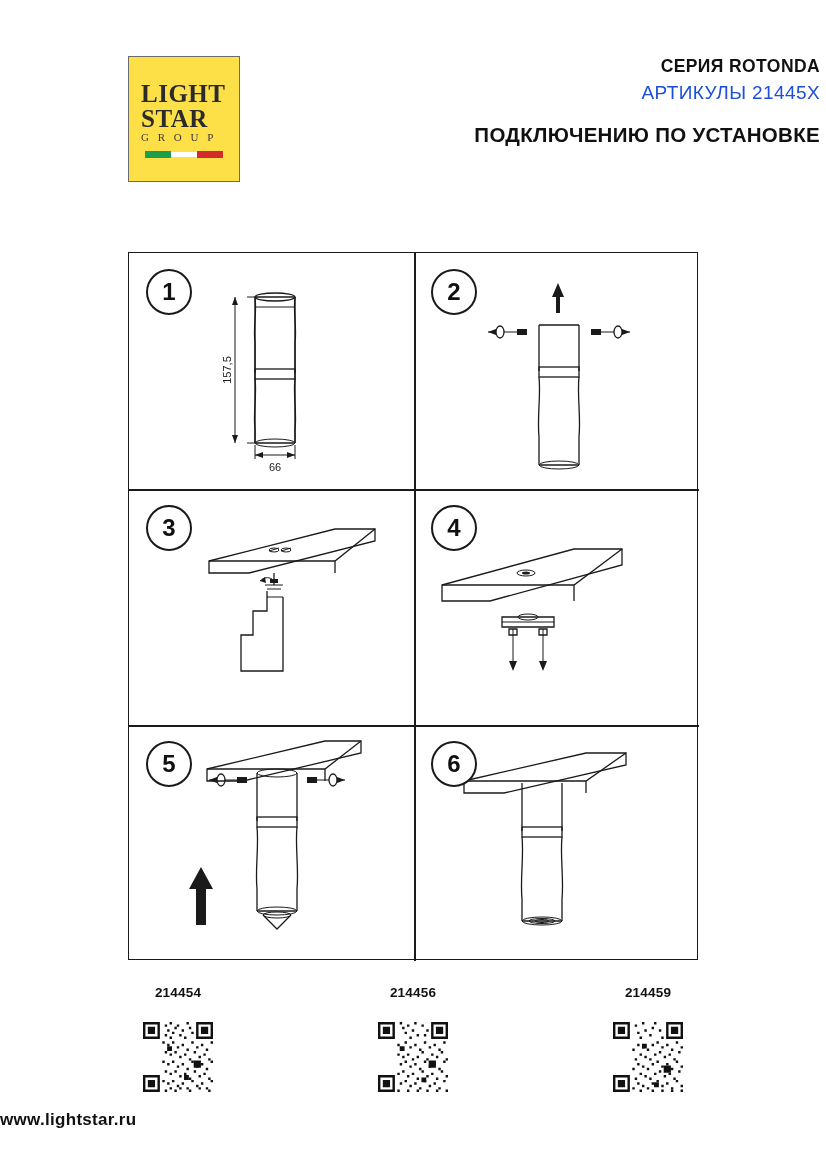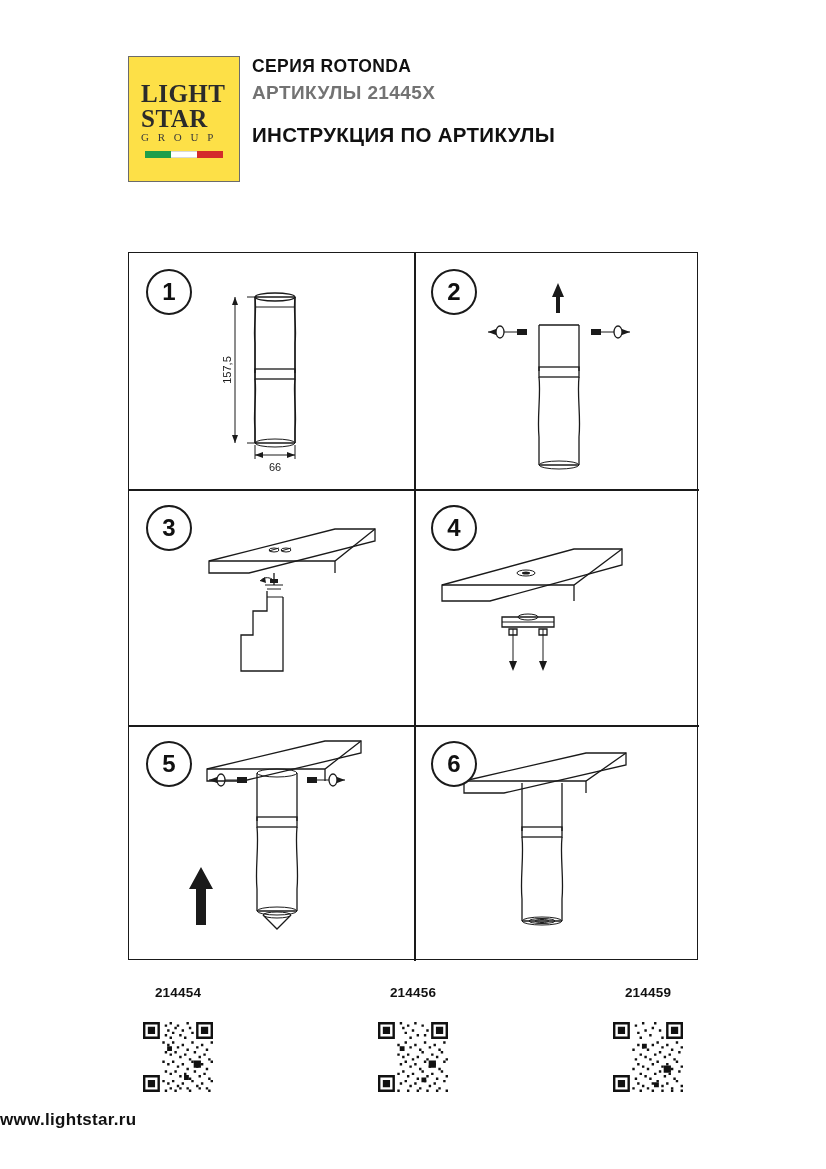--- a/index.html
+++ b/index.html
@@ -62,37 +62,37 @@
     width: 78px; height: 7px;
     display: flex;
   }
   .logo-flag i { flex: 1 1 0; display: block; height: 100%; }
   .flag-g { background: #1e9e4a; }
   .flag-w { background: #ffffff; border-top: 1px solid #d8d8d8; border-bottom: 1px solid #d8d8d8; }
   .flag-r { background: #d32b2b; }
 
   .titles {
     position: absolute;
-    left: 252px; top: 10px;
+    left: 260px; top: 10px;
     width: 560px;
-    text-align: left;
+    text-align: right;
   }
   .series-line {
     font-size: 17.5px;
     font-weight: bold;
     letter-spacing: 0.4px;
     line-height: 25px;
     color: #111;
   }
   .art-line {
     font-size: 19px;
-    font-weight: bold;
+    font-weight: normal;
     letter-spacing: 0.4px;
     line-height: 28px;
-    color: #737373;
+    color: #1d4ed8;
   }
   .instr {
     margin-top: 14px;
     font-size: 20.5px;
     font-weight: bold;
     line-height: 27px;
     letter-spacing: 0.3px;
     color: #111;
   }
 
@@ -201,21 +201,21 @@
       <div class="logo-flag">
         <i class="flag-g"></i>
           <i class="flag-w"></i>
           <i class="flag-r"></i>
       </div>
     </div>
 
     <div class="titles">
       <div class="series-line">СЕРИЯ ROTONDA</div>
       <div class="art-line">АРТИКУЛЫ 21445X</div>
-      <div class="instr">ИНСТРУКЦИЯ ПО АРТИКУЛЫ</div>
+      <div class="instr">ПОДКЛЮЧЕНИЮ ПО УСТАНОВКЕ</div>
     </div>
   </div>
 
   <div class="grid">
     <div class="vline"></div>
     <div class="hline h1"></div>
     <div class="hline h2"></div>
 
     <div class="cell c1">
       <div class="step-num">1</div>

